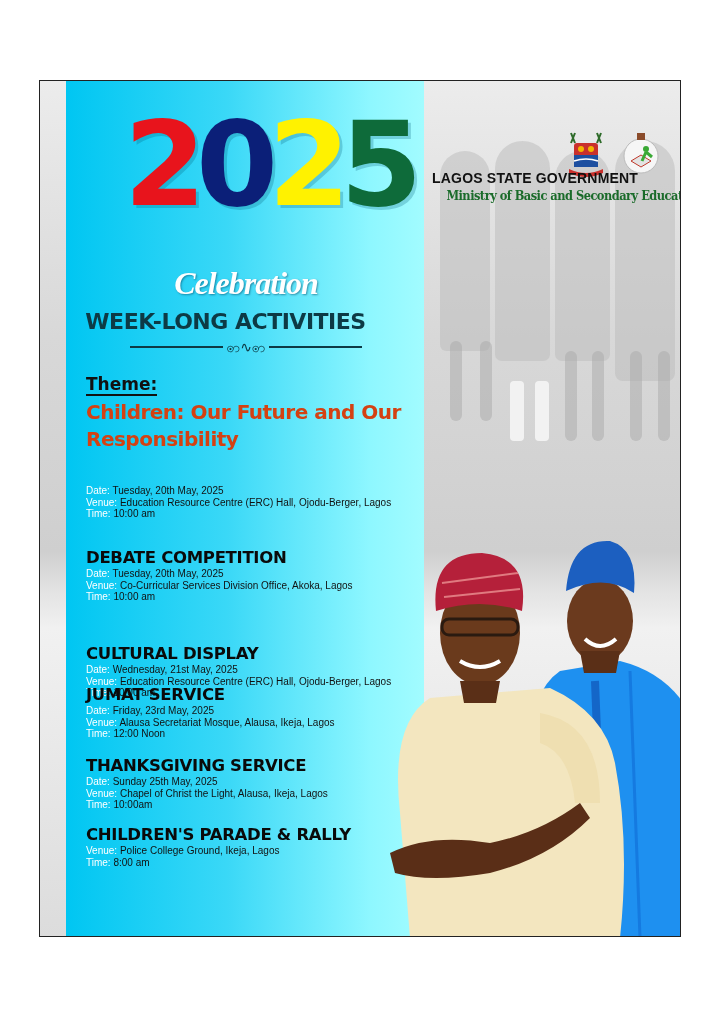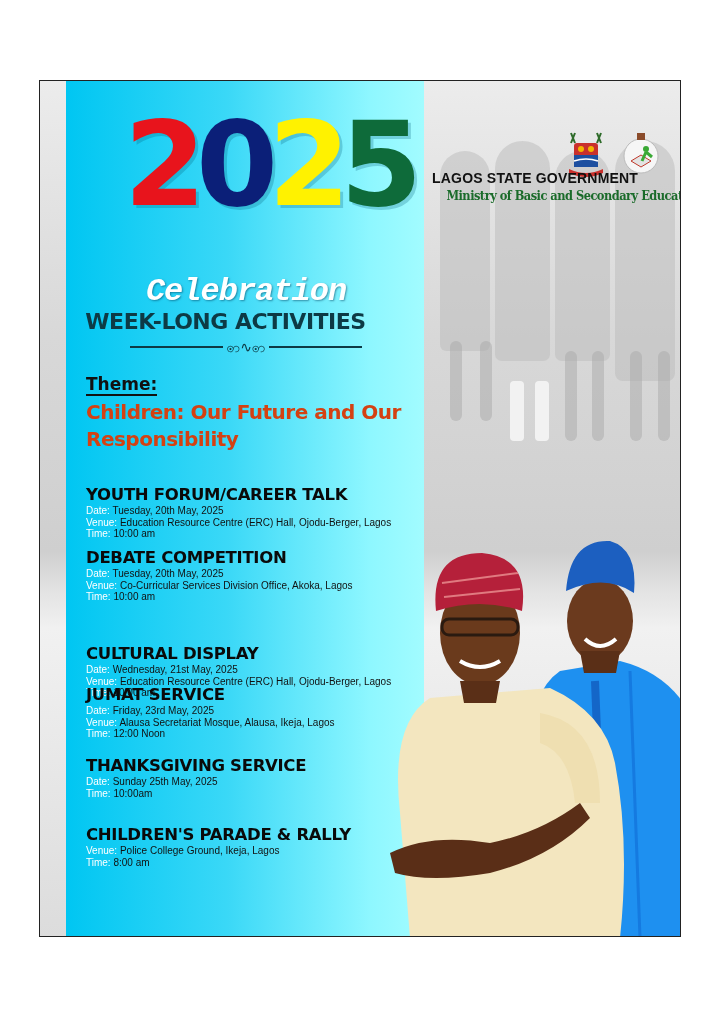--- a/index.html
+++ b/index.html
@@ -36,22 +36,22 @@
   }
   .year span { text-shadow: 3px 3px 0 rgba(0,90,120,.25); }
 
   .title-cd {
     position:absolute; left:20px; top:138px; width:320px; text-align:center;
     font-family:"DejaVu Sans", sans-serif; font-weight:bold; font-size:38px; line-height:44px;
     color:#e8141c; letter-spacing:-1px;
     text-shadow: 2px 2px 0 rgba(255,255,255,.35);
   }
   .title-cel {
-    position:absolute; left:20px; top:192px; width:320px; text-align:center;
-    font-family:Liberation Mono, monospace; font-style:italic; font-weight:bold; font-size:32px;
+    position:absolute; left:20px; top:184px; width:320px; text-align:center;
+    font-family:Liberation Serif, serif; font-style:italic; font-weight:bold; font-size:32px;
     color:#ffffff; text-shadow: 1px 1px 2px rgba(0,60,90,.5); letter-spacing:-1px;
   }
   .week {
     position:absolute; left:0; top:228px; width:319px; text-align:center;
     font-family:"DejaVu Sans", sans-serif; font-weight:bold; font-size:22px; color:#0d3a45; letter-spacing:-.5px;
   }
   .orn {
     position:absolute; left:64px; top:259px; width:232px; height:14px; display:flex; align-items:center; 
   }
   .orn .line { flex:1; height:2px; background:#0d3a45; }
@@ -130,21 +130,20 @@
     <div class="orn">
       <div class="line"></div>
       <div class="mid">ꩦ∿ꩦ</div>
       <div class="line"></div>
     </div>
 
     <div class="theme-label">Theme:</div>
     <div class="theme-text">Children: Our Future and Our Responsibility</div>
 
     <div class="event" style="top:404px;">
-      <h3>YOUTH FORUM/CAREER TALK</h3>
       <div class="row"><span class="lbl">Date:</span> <span>Tuesday, 20th May, 2025</span></div>
       <div class="row"><span class="lbl">Venue:</span> <span>Education Resource Centre (ERC) Hall, Ojodu-Berger, Lagos</span></div>
       <div class="row"><span class="lbl">Time:</span> <span>10:00 am</span></div>
     </div>
 
     <div class="event" style="top:467px;">
       <h3>DEBATE COMPETITION</h3>
       <div class="row"><span class="lbl">Date:</span> <span>Tuesday, 20th May, 2025</span></div>
       <div class="row"><span class="lbl">Venue:</span> <span>Co-Curricular Services Division Office, Akoka, Lagos</span></div>
       <div class="row"><span class="lbl">Time:</span> <span>10:00 am</span></div>
@@ -160,20 +159,21 @@
     <div class="event" style="top:604px;">
       <h3>JUMAT SERVICE</h3>
       <div class="row"><span class="lbl">Date:</span> <span>Friday, 23rd May, 2025</span></div>
       <div class="row"><span class="lbl">Venue:</span> <span>Alausa Secretariat Mosque, Alausa, Ikeja, Lagos</span></div>
       <div class="row"><span class="lbl">Time:</span> <span>12:00 Noon</span></div>
     </div>
 
     <div class="event" style="top:675px;">
       <h3>THANKSGIVING SERVICE</h3>
       <div class="row"><span class="lbl">Date:</span> <span>Sunday 25th May, 2025</span></div>
+      <div class="row"><span class="lbl">Venue:</span> <span>Chapel of Christ the Light, Alausa, Ikeja, Lagos</span></div>
       <div class="row"><span class="lbl">Time:</span> <span>10:00am</span></div>
     </div>
 
     <div class="event" style="top:744px;">
       <h3>CHILDREN'S PARADE &amp; RALLY</h3>
       <div class="row"><span class="lbl">Venue:</span> <span>Police College Ground, Ikeja, Lagos</span></div>
       <div class="row"><span class="lbl">Time:</span> <span>8:00 am</span></div>
     </div>
 
   </div>

